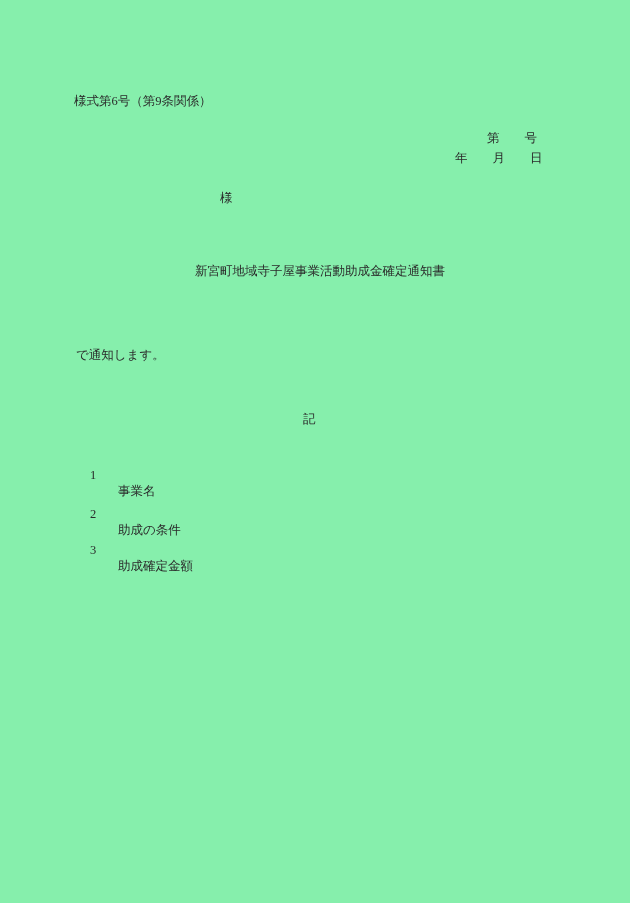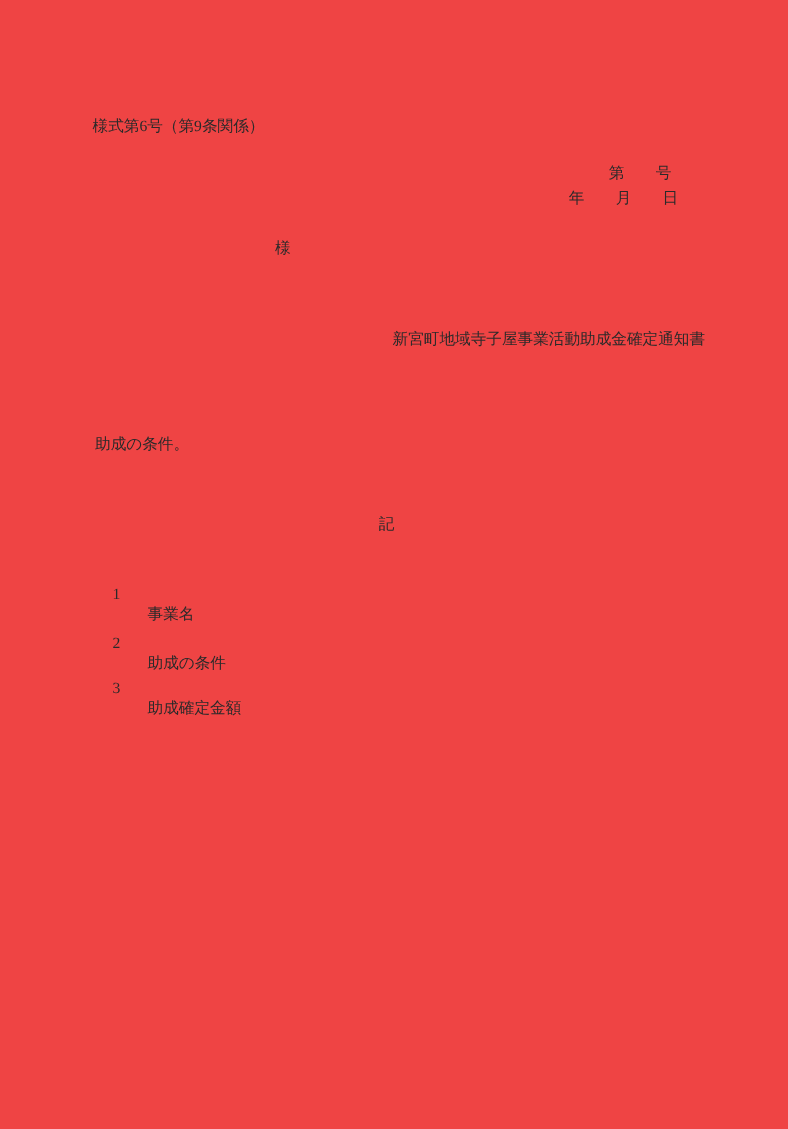--- a/index.html
+++ b/index.html
@@ -4,21 +4,21 @@
 <style>
   html, body {
     margin: 0;
     padding: 0;
     background: #e8e8e8;
   }
   .page {
     position: relative;
     width: 630px;
     height: 903px;
-    background: #ef4444;
+    background: #86efac;
     font-family: "Liberation Serif", "DejaVu Serif", serif;
     font-size: 12.5px;
     color: #2a2a2a;
     overflow: hidden;
   }
   .row {
     position: absolute;
     left: 0;
     width: 630px;
     height: 16px;
@@ -26,21 +26,21 @@
     white-space: pre;
   }
   .abs {
     position: absolute;
     white-space: pre;
   }
   .centered-block {
     position: absolute;
     left: 76px;
     width: 488px;
-    text-align: right;
+    text-align: center;
     line-height: 16px;
     white-space: pre;
   }
   .body-paragraph {
     position: absolute;
     left: 76px;
     top: 300px;
     width: 505px;
     line-height: 22px;
     white-space: pre;
@@ -71,21 +71,21 @@
 
   <div class="row" style="top:174px">
     <span class="abs" style="left:220px">様</span>
   </div>
 
 
 
   <div class="centered-block" style="top:263px">新宮町地域寺子屋事業活動助成金確定通知書</div>
 
   <div class="body-paragraph">
-    <div>助成の条件。</div>
+    <div>で通知します。</div>
   </div>
 
   <div class="row" style="top:395px">
     <span class="abs" style="left:303px">記</span>
   </div>
 
   <div class="row" style="top:451px">
     <span class="abs" style="left:90px">1</span>
     <span class="abs" style="left:118px">事業名</span>
   </div>

